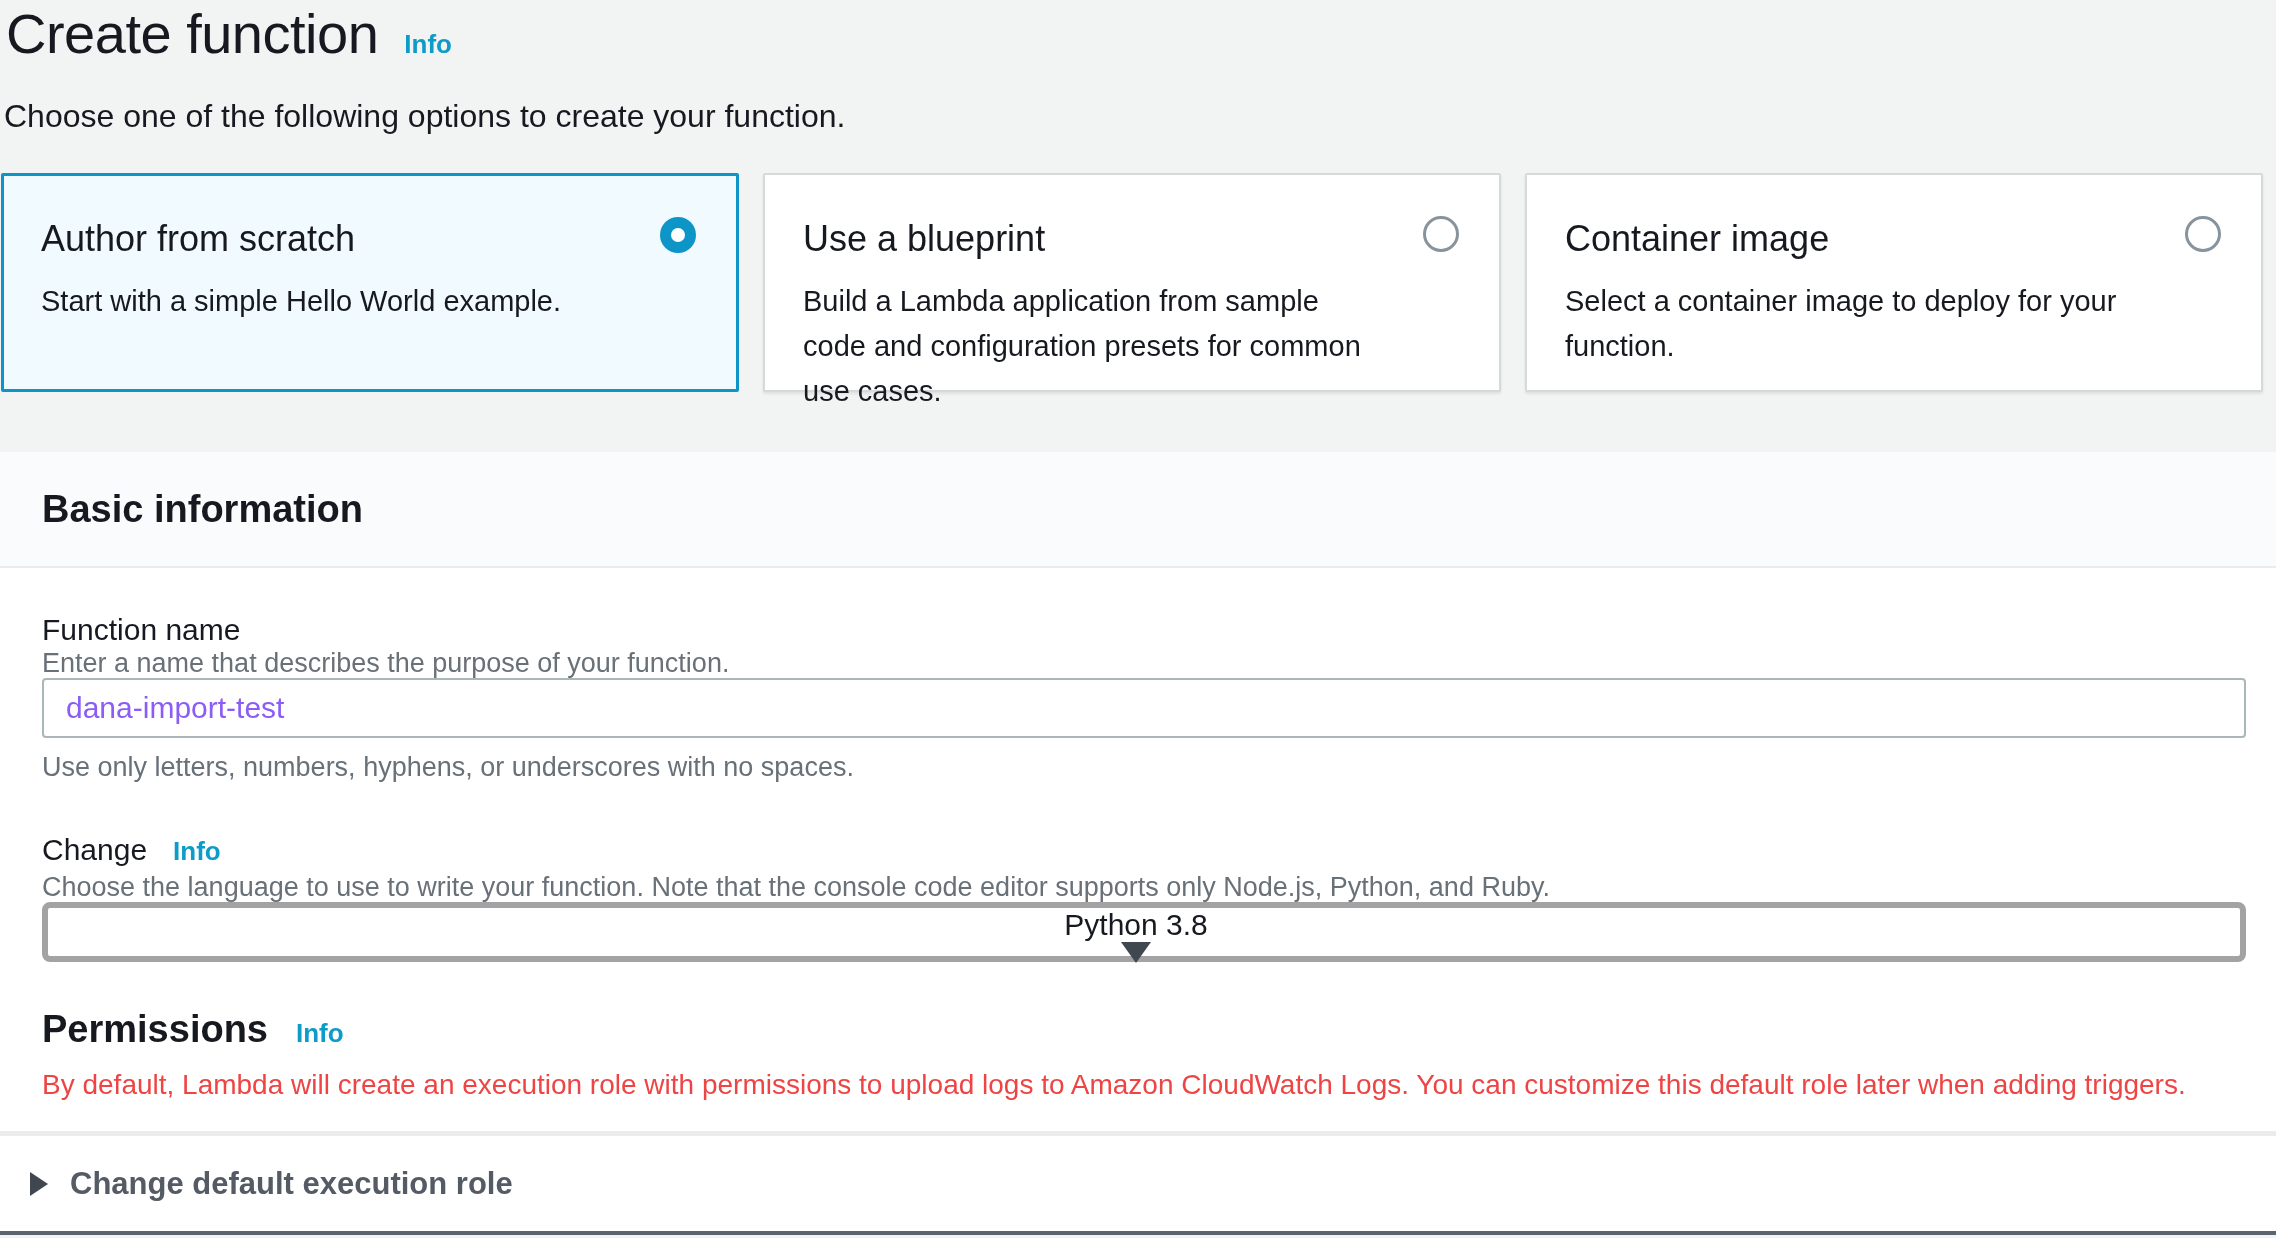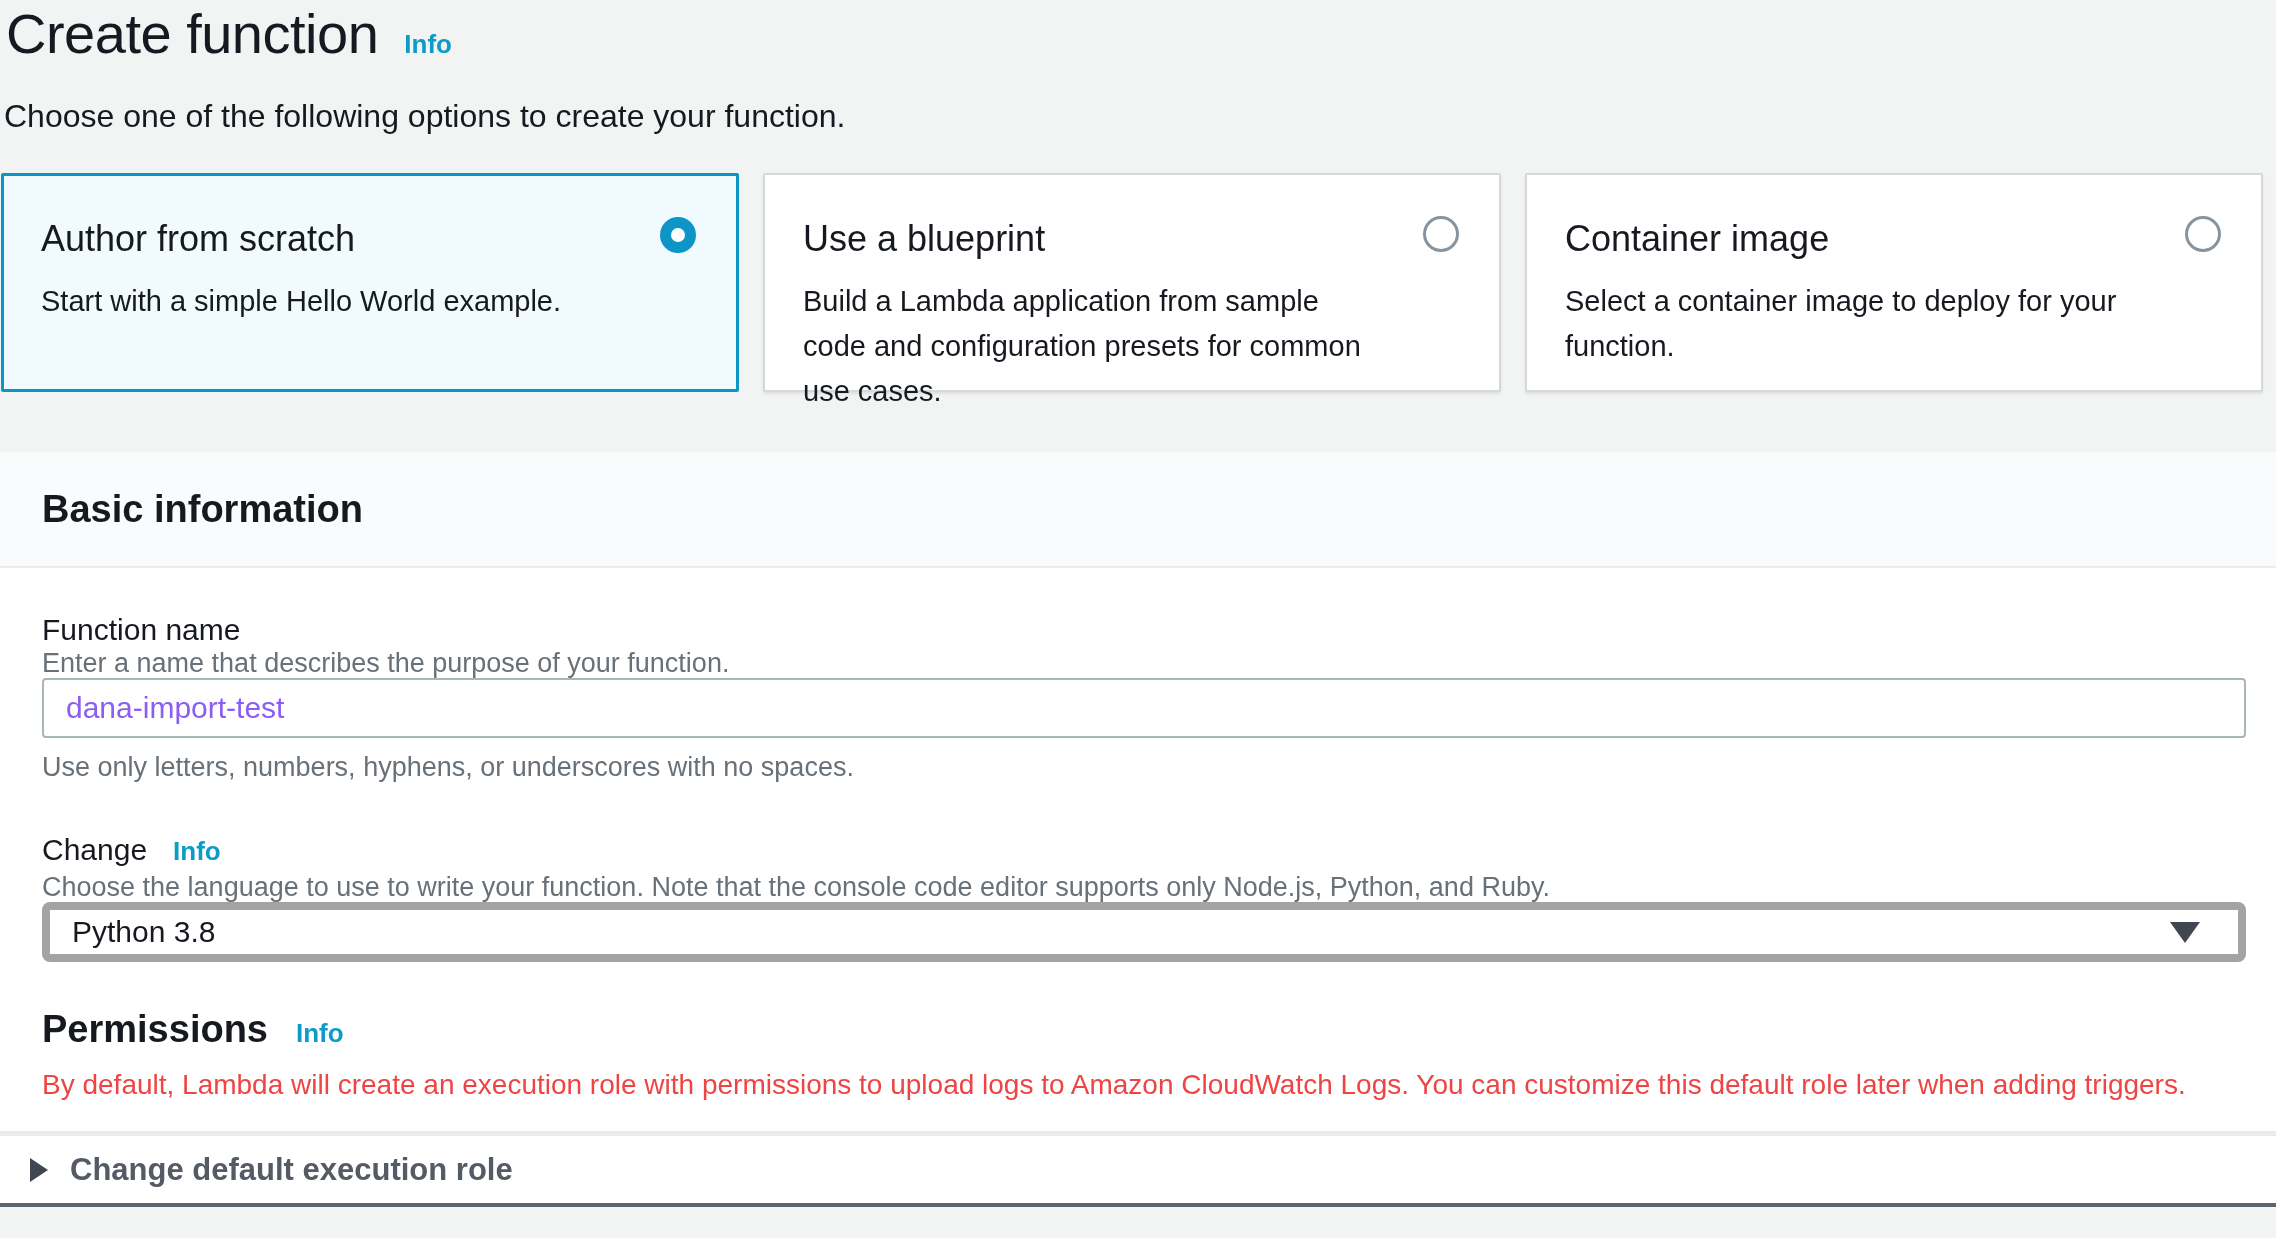--- a/index.html
+++ b/index.html
@@ -67,40 +67,41 @@
     display:block; width:100%; height:60px;
     border:2px solid #aab7b8; border-radius:4px;
     font-family:"Liberation Sans", sans-serif;
     font-size:30px; color:#8b5cf6; padding:0 22px;
     background:#fff; outline:none;
   }
   .runtime-field { margin-top:50px; }
   .runtime-field .field-desc { margin-top:4px; }
   .select {
     margin-top:0; height:60px; width:100%;
-    border:8px solid #a3a3a3; border-radius:8px;
+    border:6px solid #a3a3a3; border-radius:8px;
     background:#fff; display:flex; align-items:center;
     padding:0 38px 0 22px; font-size:30px; cursor:pointer;
     justify-content:space-between;
+    flex-direction:column;
   }
   .caret {
     width:0; height:0; display:inline-block;
     border-left:15px solid transparent;
     border-right:15px solid transparent;
     border-top:21px solid #414750;
   }
 
   .perm { margin-top:46px; }
   .perm-head { display:flex; align-items:baseline; gap:28px; }
   .perm-head h2 { margin:0; font-size:38px; font-weight:700; }
   .perm p { margin:18px 0 0 0; font-size:28px; line-height:32px; color:#ef4444; }
 
   .divider { height:5px; background:#e9ebec; }
   .expander {
-    height:67px; background:#fff; display:flex; align-items:center;
+    height:95px; background:#fff; display:flex; align-items:center;
     padding-left:30px; cursor:pointer;
   }
   .tri {
     width:0; height:0; display:inline-block;
     border-top:12px solid transparent;
     border-bottom:12px solid transparent;
     border-left:18px solid #414750;
   }
   .exp-label { font-size:31px; font-weight:700; color:#545b64; margin-left:22px; }
 </style>

